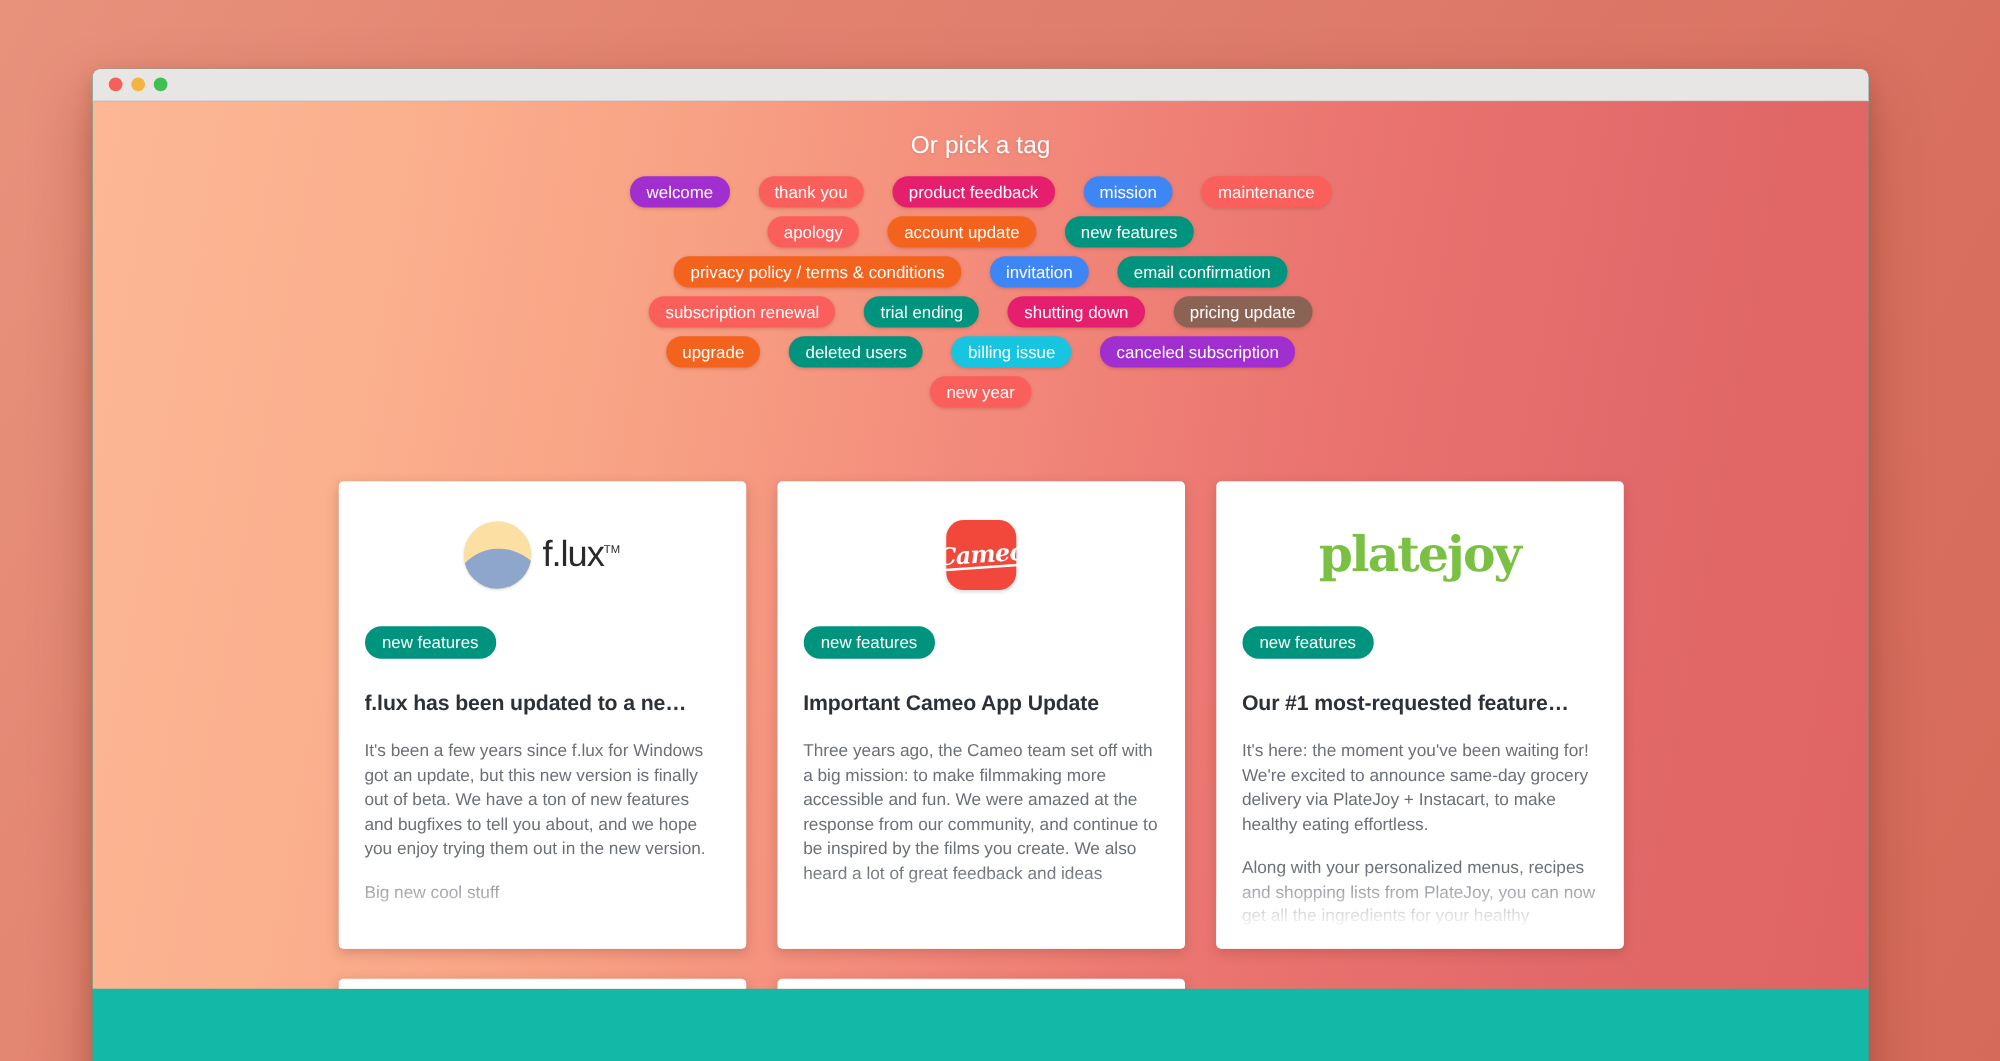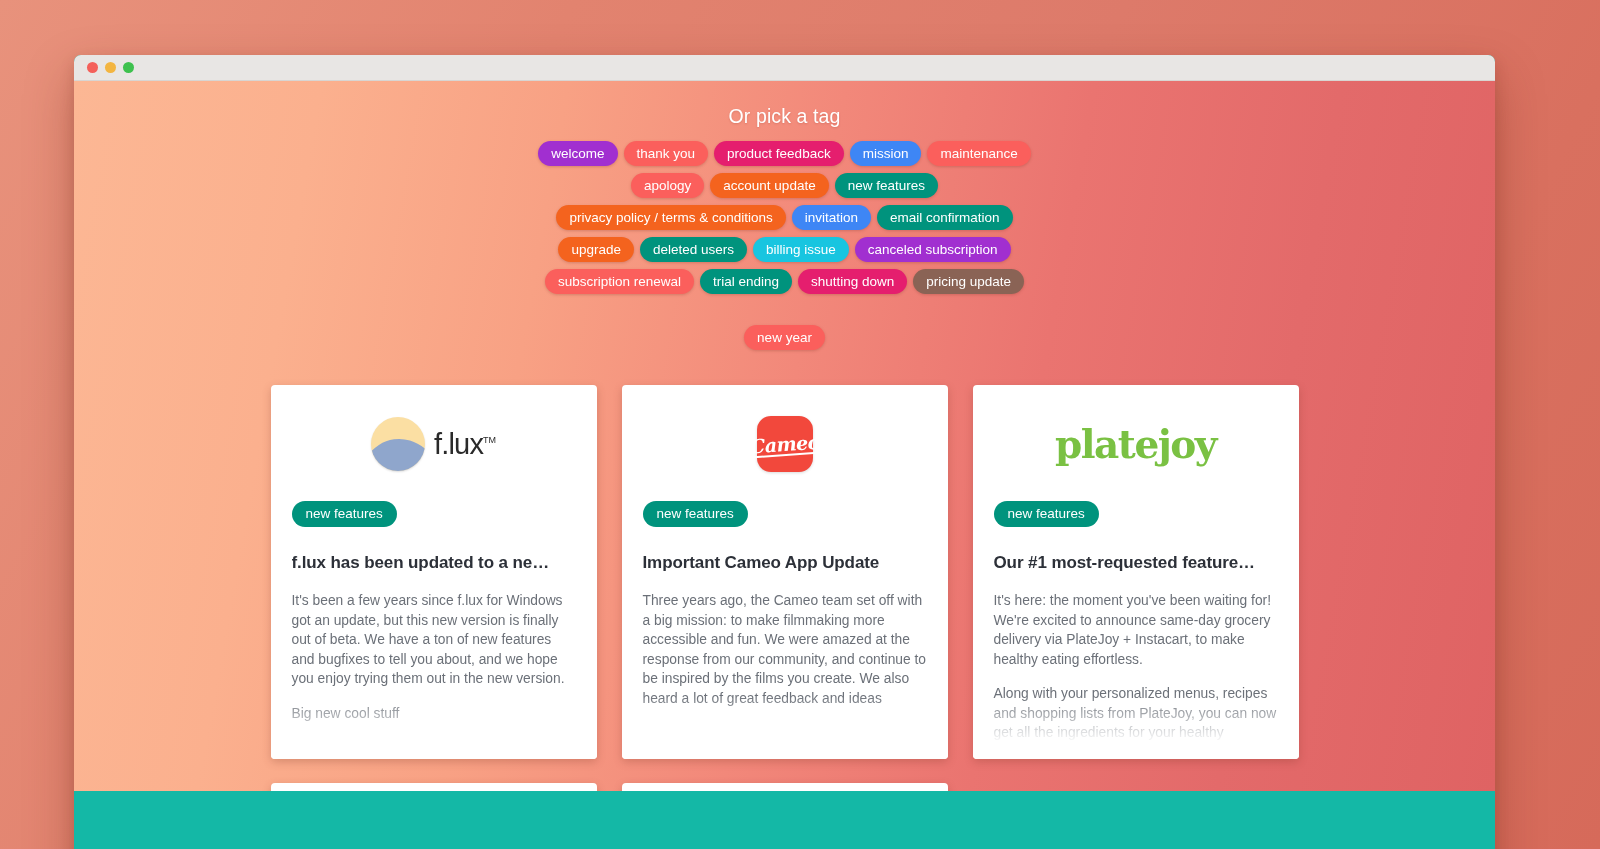--- a/index.html
+++ b/index.html
@@ -71,21 +71,21 @@
     letter-spacing: 0.1px;
     text-shadow: 0 1px 2px rgba(150, 60, 45, 0.25);
     margin-bottom: 13px;
   }
 
   .tag-rows { display: flex; flex-direction: column; align-items: center; gap: 7px; }
 
   .tag-row {
     display: flex;
     justify-content: flex-start;
-    gap: 6px;
+    gap: 23px;
   }
 
   .tag {
     display: inline-flex;
     align-items: center;
     height: 25px;
     padding: 0 13px;
     border-radius: 13px;
     color: #ffffff;
     font-size: 13.5px;
@@ -247,33 +247,33 @@
             <span class="tag" style="background: rgb(251, 95, 92);">apology</span>
             <span class="tag" style="background: rgb(244, 99, 30);">account update</span>
             <span class="tag" style="background: rgb(0, 147, 125);">new features</span>
           </div>
           <div class="tag-row">
             <span class="tag" style="background: rgb(244, 99, 30);">privacy policy / terms &amp; conditions</span>
             <span class="tag" style="background: rgb(62, 134, 245);">invitation</span>
             <span class="tag" style="background: rgb(0, 147, 125);">email confirmation</span>
           </div>
           <div class="tag-row">
+            <span class="tag" style="background: rgb(251, 95, 92);">subscription renewal</span>
+            <span class="tag" style="background: rgb(0, 147, 125);">trial ending</span>
+            <span class="tag" style="background: rgb(229, 30, 110);">shutting down</span>
+            <span class="tag" style="background: rgb(138, 99, 85);">pricing update</span>
+          </div>
+          <div class="tag-row">
             <span class="tag" style="background: rgb(244, 99, 30);">upgrade</span>
             <span class="tag" style="background: rgb(0, 147, 125);">deleted users</span>
             <span class="tag" style="background: rgb(24, 197, 224);">billing issue</span>
             <span class="tag" style="background: rgb(161, 47, 208);">canceled subscription</span>
           </div>
           <div class="tag-row">
-            <span class="tag" style="background: rgb(251, 95, 92);">subscription renewal</span>
-            <span class="tag" style="background: rgb(0, 147, 125);">trial ending</span>
-            <span class="tag" style="background: rgb(229, 30, 110);">shutting down</span>
-            <span class="tag" style="background: rgb(138, 99, 85);">pricing update</span>
-          </div>
-          <div class="tag-row">
-            <span class="tag" style="background: rgb(251, 95, 92); margin-top: 24px;">new year</span>
+            <span class="tag" style="background: rgb(251, 95, 92);">new year</span>
           </div>
         </div>
     </div>
 
     <div class="card-grid" id="card-grid">
         <div class="card-col">
           <div class="card tall"><div class="card-logo">
               <div class="flux-logo">
                 <span class="flux-mark">
                   <span class="flux-sun"></span>

